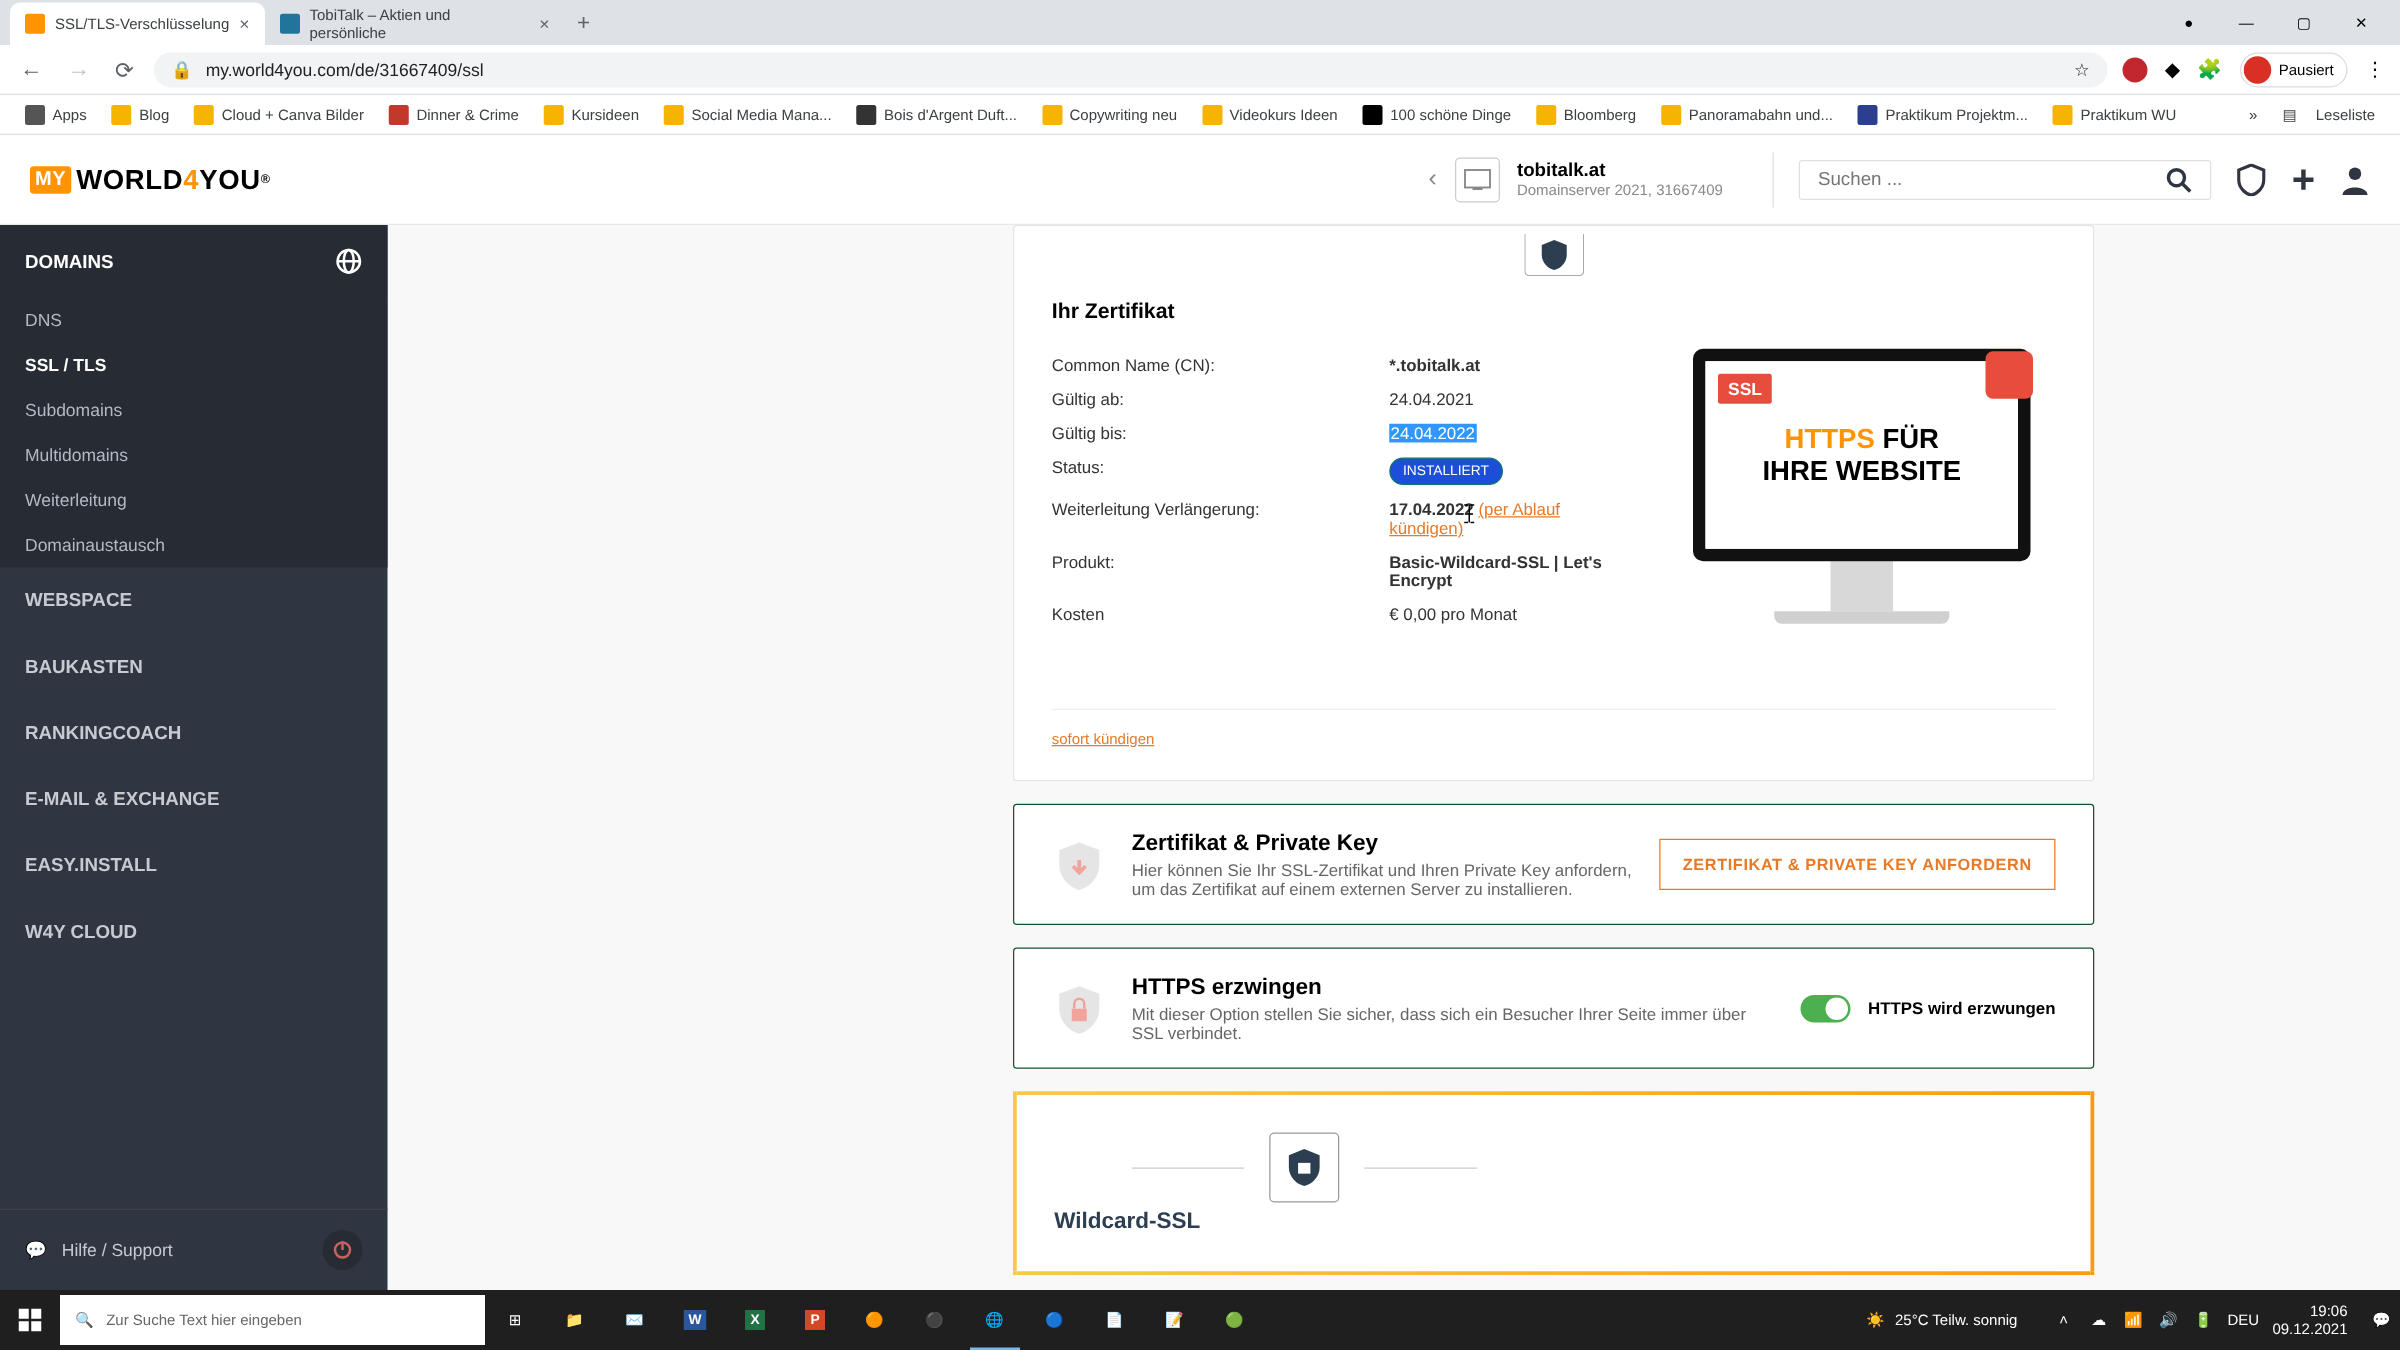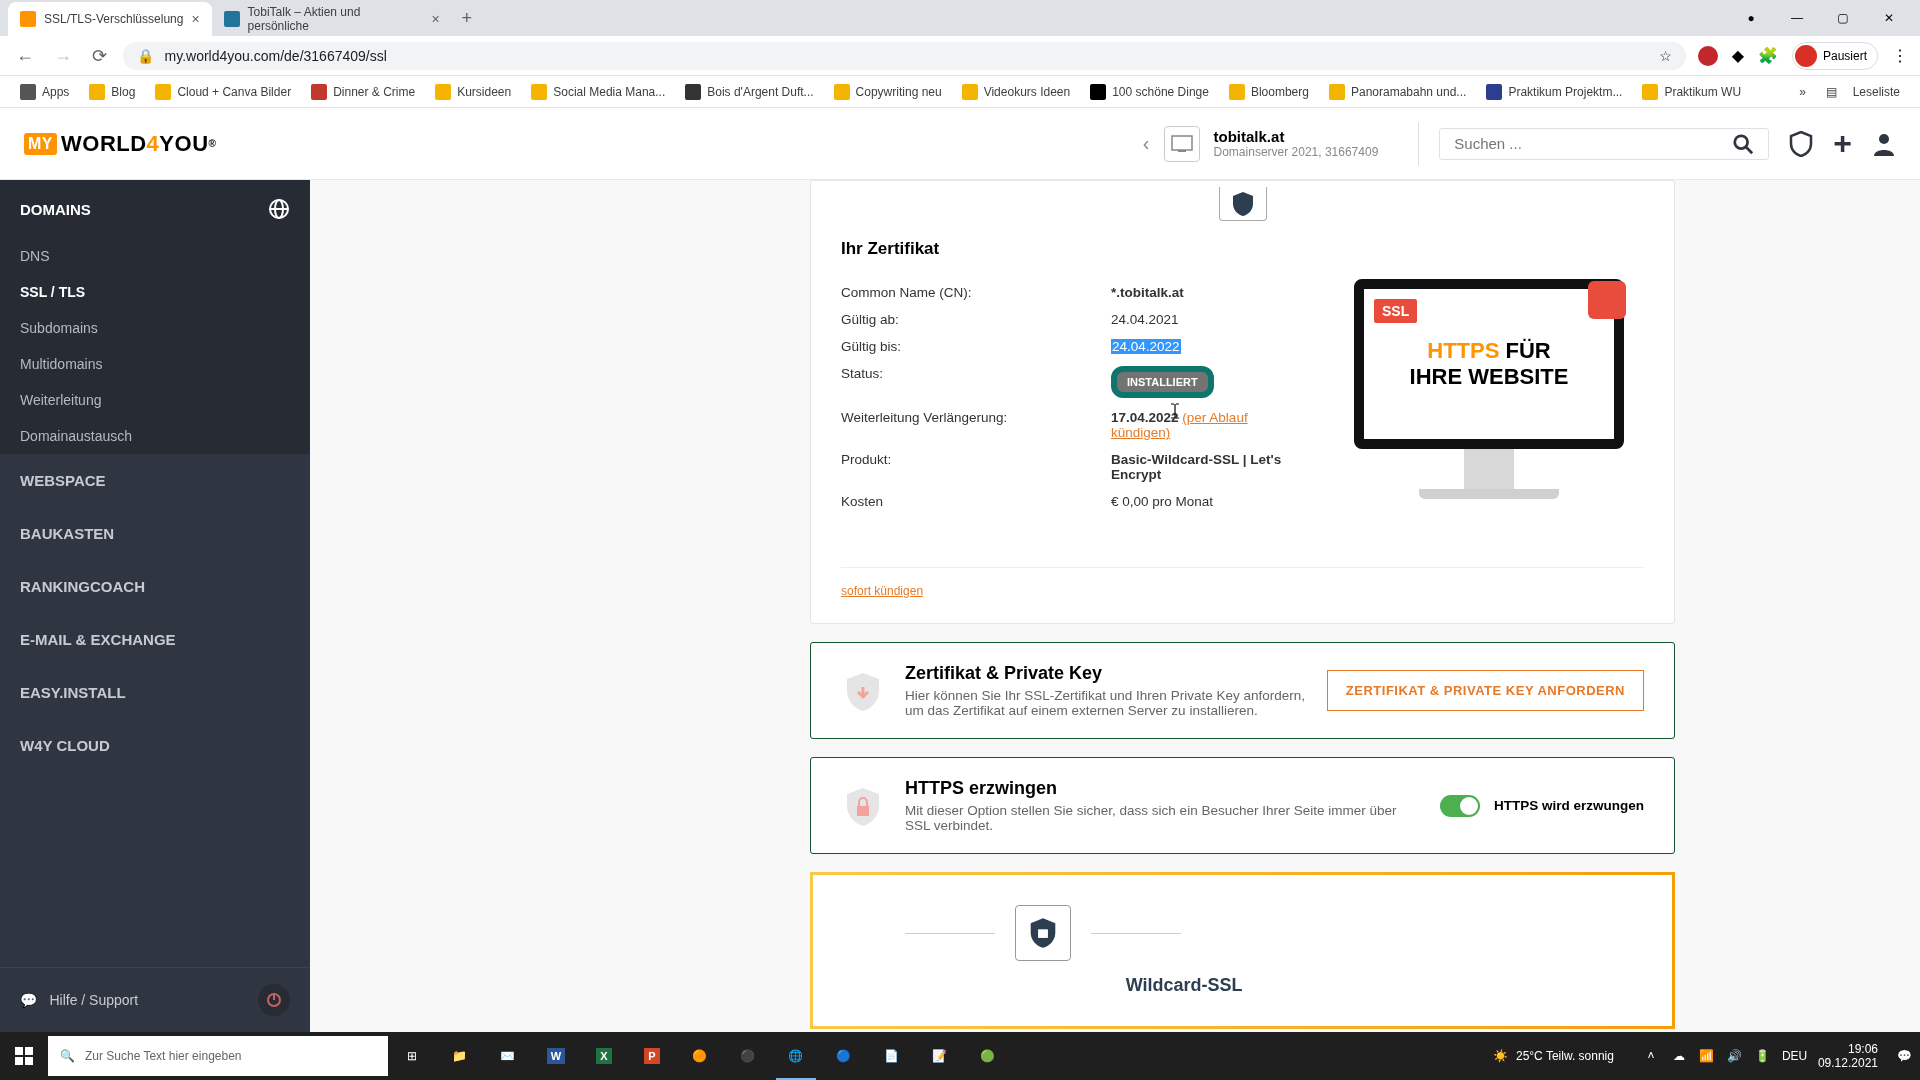--- a/index.html
+++ b/index.html
@@ -63,21 +63,21 @@
 
 .card { background: #fff; border: 1px solid #e5e5e5; border-radius: 3px; margin-bottom: 18px; padding: 24px 30px; }
 .card-title-small { font-weight: 700; font-size: 17px; margin-bottom: 20px; }
 .cert-grid { display: flex; gap: 40px; }
 .cert-left { flex: 1; }
 .cert-row { display: flex; padding: 6px 0; font-size: 13.5px; }
 .cert-label { width: 270px; color: #333; }
 .cert-val { flex: 1; color: #333; }
 .cert-val.bold { font-weight: 700; }
 .highlight-sel { background: #3297fd; color: #fff; padding: 0 1px; }
-.badge-green { display: inline-block; background: #737373; color: #fff; font-size: 11px; font-weight: 700; padding: 4px 10px; border-radius: 12px; border: 6px solid #0f766e; }
+.badge-green { display: inline-block; background: #1d4ed8; color: #fff; font-size: 11px; font-weight: 400; padding: 4px 10px; border-radius: 12px; border: 1px solid #0f766e; }
 .link-orange { color: #e77a27; }
 .cancel-link { color: #e77a27; font-size: 12px; text-decoration: underline; display: inline-block; margin-top: 28px; border-top: 1px solid #eee; padding-top: 16px; width: 100%; }
 
 .cert-illustration { width: 310px; height: 260px; display: flex; flex-direction: column; align-items: center; }
 .monitor { width: 270px; height: 170px; background: #000; border-radius: 8px; border: 10px solid #111; position: relative; }
 .monitor-screen { background: #fff; width: 100%; height: 100%; display: flex; flex-direction: column; align-items: center; justify-content: center; }
 .ssl-tag { position: absolute; top: 10px; left: 10px; background: #e74c3c; color: #fff; font-weight: 700; font-size: 14px; padding: 4px 8px; border-radius: 2px; }
 .lock-badge { position: absolute; top: -8px; right: -12px; width: 38px; height: 38px; background: #e74c3c; border-radius: 6px; }
 .monitor-text { font-weight: 800; font-size: 22px; text-align: center; line-height: 1.2; }
 .monitor-text .orange { color: #ff9400; }
@@ -91,21 +91,21 @@
 .section-desc { font-size: 13.5px; color: #666; }
 .btn-outline { border: 1px solid #e77a27; color: #e77a27; background: #fff; padding: 12px 18px; font-size: 13px; font-weight: 700; letter-spacing: .5px; cursor: pointer; }
 .toggle-wrap { display: flex; align-items: center; gap: 14px; font-size: 13.5px; font-weight: 600; }
 .toggle { width: 40px; height: 22px; background: #4caf50; border-radius: 11px; position: relative; }
 .toggle::after { content: ""; position: absolute; right: 2px; top: 2px; width: 18px; height: 18px; background: #fff; border-radius: 50%; }
 
 .promo-card { border: 3px solid transparent; border-image: linear-gradient(90deg, #f7c948, #f59e0b) 1; background: #fff; padding: 30px; margin-bottom: 18px; }
 .promo-head { display: flex; align-items: center; justify-content: center; gap: 20px; }
 .promo-head .line { flex: 1; max-width: 90px; height: 1px; background: #ccc; }
 .promo-icon { width: 56px; height: 56px; border: 1px solid #999; border-radius: 4px; display: flex; align-items: center; justify-content: center; font-size: 28px; color: #2c3e50; }
-.promo-title { text-align: right; font-size: 18px; color: #2c3e50; margin-top: 14px; font-weight: 600; }
+.promo-title { text-align: left; font-size: 18px; color: #2c3e50; margin-top: 4px; font-weight: 600; }
 .promo-cols { display: flex; }
 .promo-col { flex: 1; }
 
 
 .taskbar { position: absolute; bottom: 0; left: 0; right: 0; height: 48px; background: #1f1f1f; display: flex; align-items: center; color: #fff; font-size: 12px; }
 .start { width: 48px; height: 48px; display: flex; align-items: center; justify-content: center; }
 .win-logo { width: 18px; height: 18px; display: grid; grid-template-columns: 1fr 1fr; gap: 2px; }
 .win-logo div { background: #fff; }
 .tb-search { display: flex; align-items: center; gap: 10px; background: #fff; color: #666; height: 40px; width: 340px; padding: 0 12px; margin: 4px 0; }
 .tb-apps { display: flex; height: 100%; }

